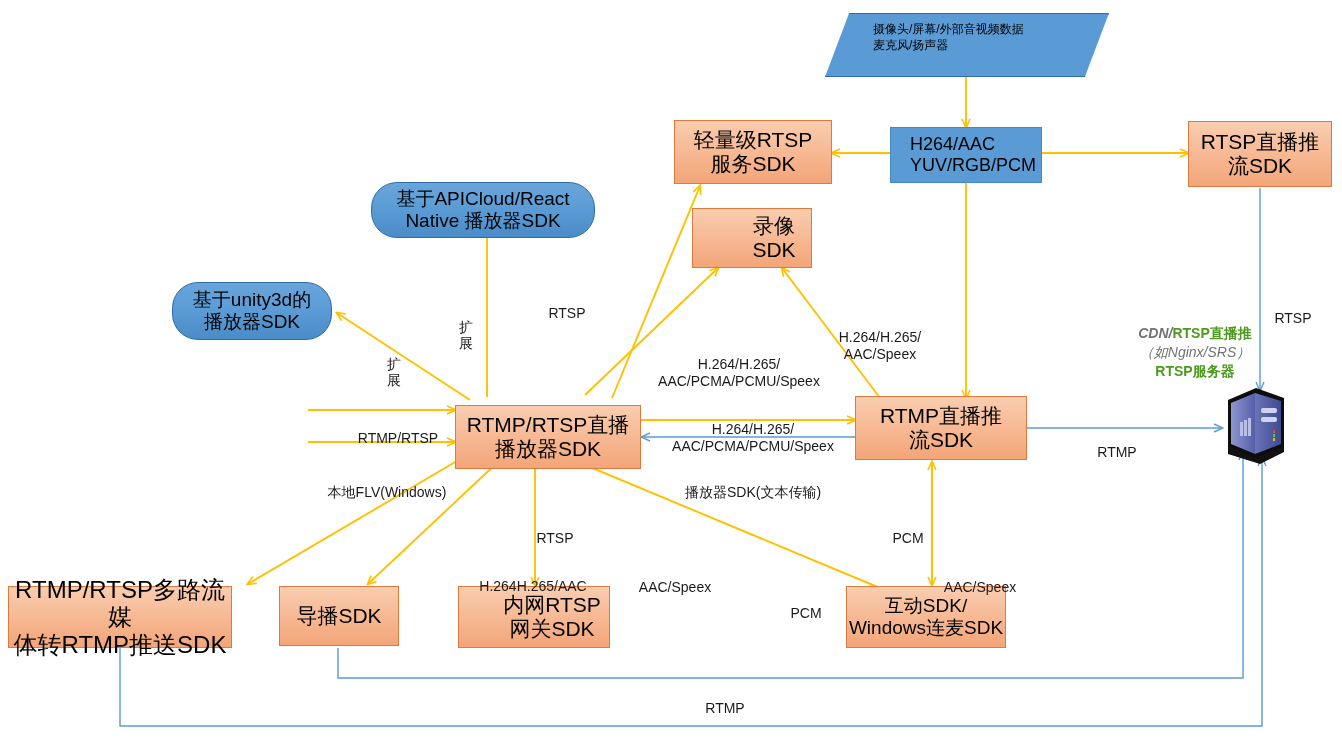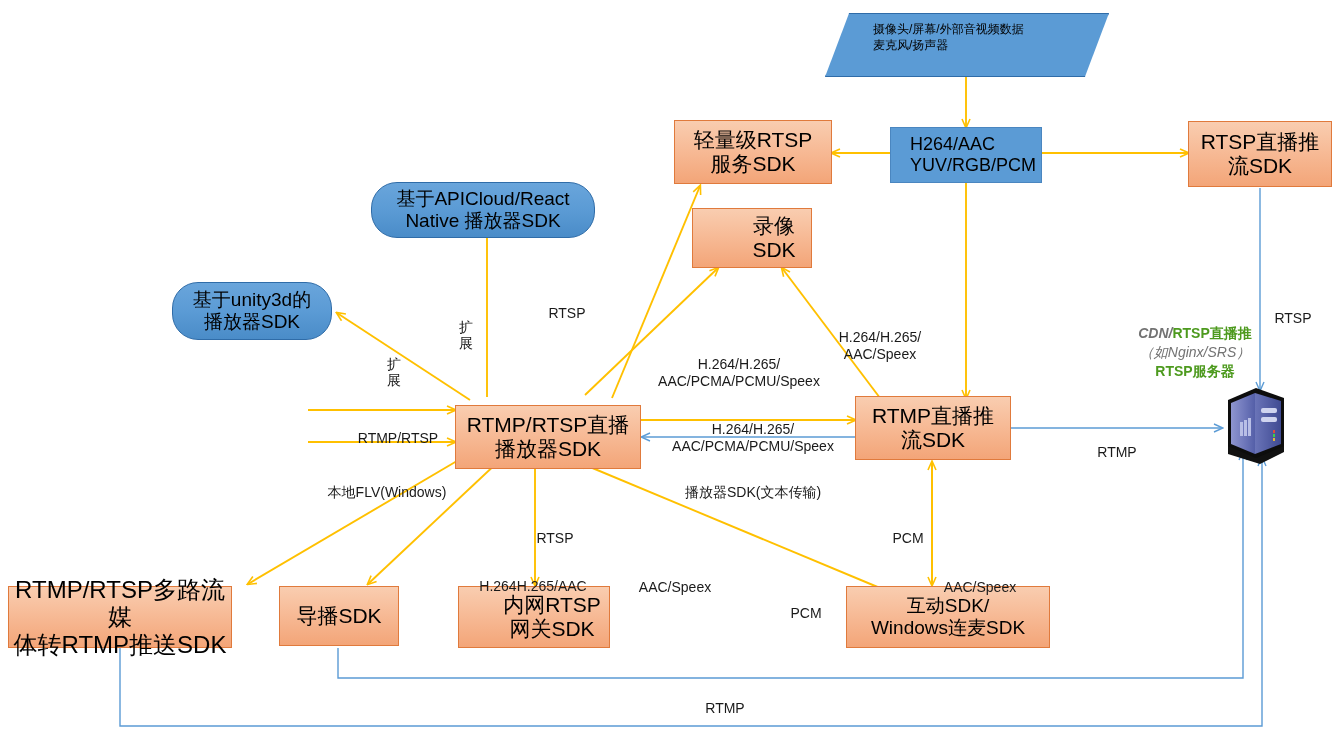--- a/index.html
+++ b/index.html
@@ -124,32 +124,32 @@
 
   <div class="node blue-pill" style="left:371px;top:182px;width:224px;height:56px;">基于APICloud/React
 Native 播放器SDK</div>
 
   <div class="node blue-pill" style="left:172px;top:282px;width:160px;height:58px;">基于unity3d的
 播放器SDK</div>
 
   <div class="node orange" style="left:455px;top:405px;width:186px;height:64px;">RTMP/RTSP直播
 播放器SDK</div>
 
-  <div class="node orange" style="left:855px;top:396px;width:156px;height:64px;">RTMP直播推
+  <div class="node orange" style="left:855px;top:396px;width:172px;height:64px;">RTMP直播推
 流SDK</div>
 
   <div class="node orange" style="left:8px;top:586px;width:224px;height:62px;font-size:24px;">RTMP/RTSP多路流媒
 体转RTMP推送SDK</div>
 
   <div class="node orange" style="left:279px;top:586px;width:120px;height:60px;">导播SDK</div>
 
   <div class="node orange" style="left:458px;top:586px;width:152px;height:62px;padding-left:36px;">内网RTSP
 网关SDK</div>
 
-  <div class="node orange" style="left:846px;top:586px;width:204px;height:62px;font-size:19px;">互动SDK/
+  <div class="node orange" style="left:846px;top:586px;width:160px;height:62px;font-size:19px;">互动SDK/
 Windows连麦SDK</div>
 
   <div id="server" style="left:1218px;top:384px;width:72px;height:82px;">
     <svg viewBox="0 0 72 82" width="72" height="82" xmlns="http://www.w3.org/2000/svg">
       <defs>
         <linearGradient id="sgf" x1="0" y1="0" x2="1" y2="0">
           <stop offset="0%" stop-color="#8e95cf"></stop>
           <stop offset="55%" stop-color="#6f78bb"></stop>
           <stop offset="100%" stop-color="#545fa8"></stop>
         </linearGradient>

